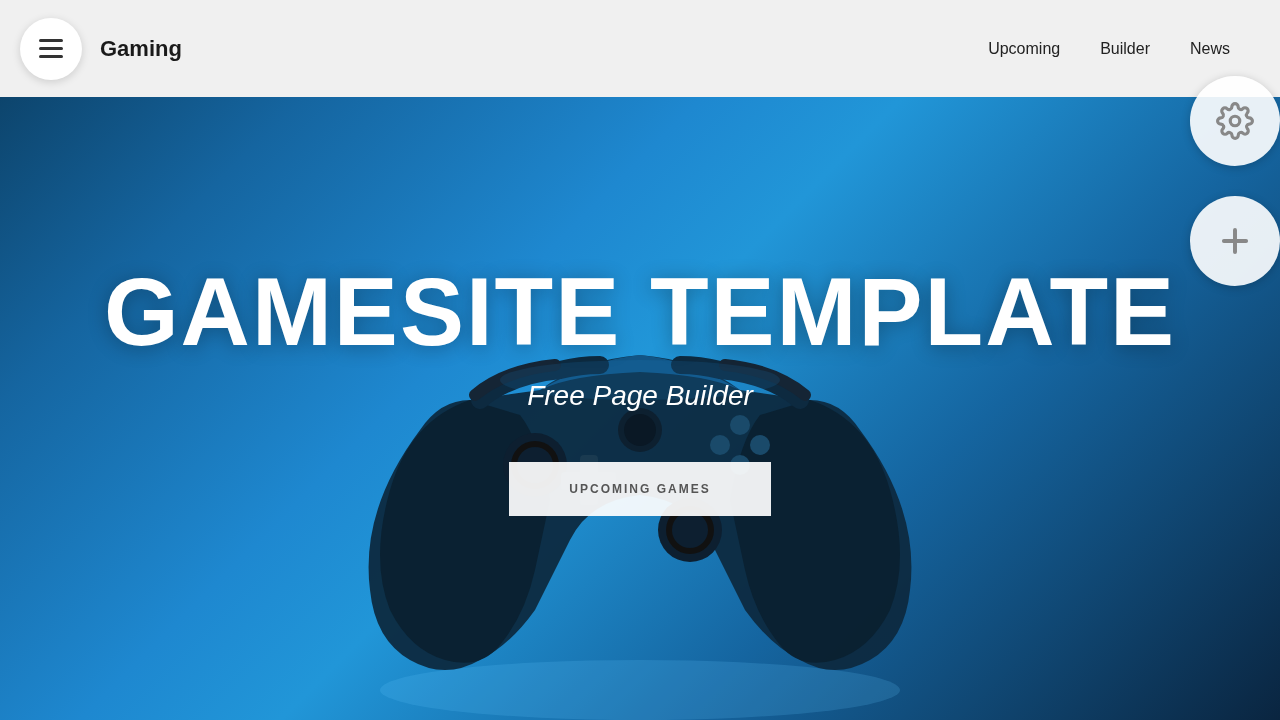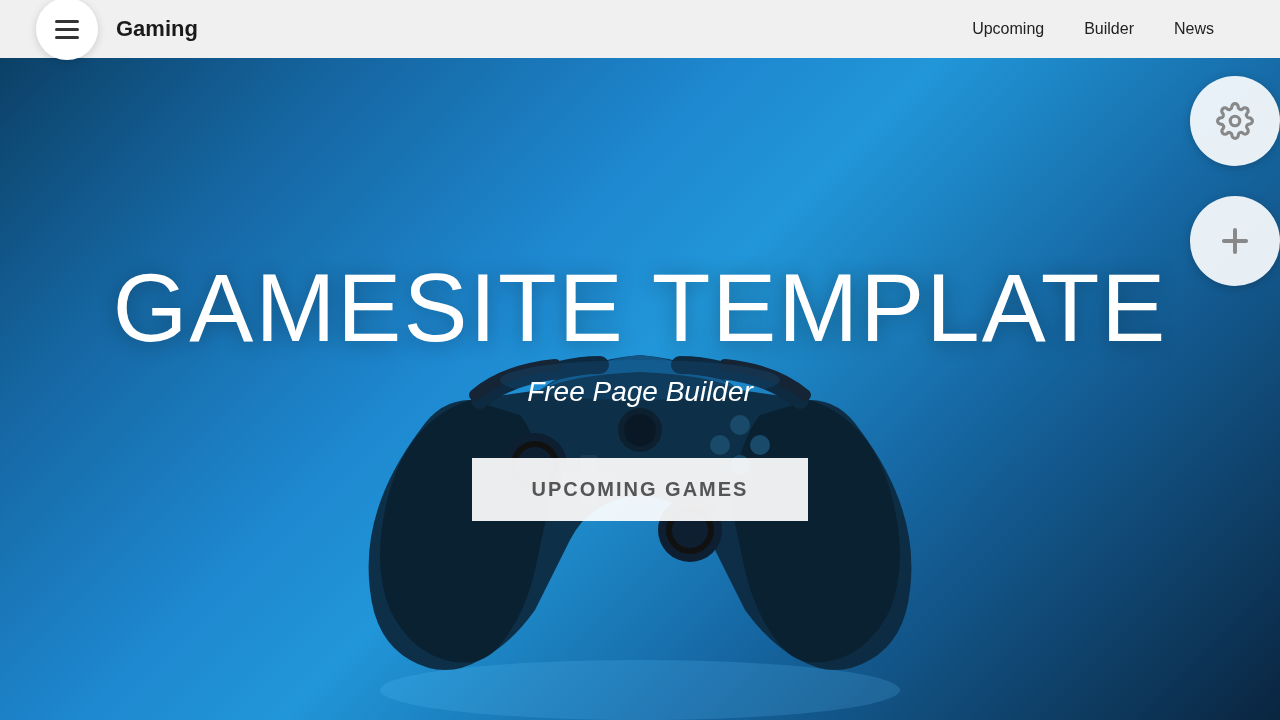--- a/index.html
+++ b/index.html
@@ -14,26 +14,26 @@
       overflow: hidden;
       font-family: 'Arial', sans-serif;
     }
 
     
     .header {
       position: absolute;
       top: 0;
       left: 0;
       width: 1280px;
-      height: 58px;
+      height: 97px;
       background: #f0f0f0;
       display: flex;
       align-items: center;
       z-index: 100;
-      padding: 0 36px;
+      padding: 0 20px;
     }
 
     .menu-btn {
       width: 62px;
       height: 62px;
       border-radius: 50%;
       background: #fff;
       border: none;
       cursor: pointer;
       display: flex;
@@ -105,21 +105,21 @@
 
     .hero-content {
       position: relative;
       z-index: 10;
       text-align: center;
       margin-top: 60px;
     }
 
     .hero-title {
       font-size: 96px;
-      font-weight: 400;
+      font-weight: 700;
       color: #fff;
       text-transform: uppercase;
       letter-spacing: 2px;
       line-height: 1;
       margin-bottom: 20px;
       text-shadow: 0 2px 20px rgba(0,0,0,0.3);
     }
 
     .hero-subtitle {
       font-size: 28px;
@@ -127,21 +127,21 @@
       color: #fff;
       margin-bottom: 50px;
       font-style: italic;
     }
 
     .upcoming-btn {
       padding: 20px 60px;
       background: rgba(255,255,255,0.92);
       border: none;
       color: #555;
-      font-size: 20px;
+      font-size: 12px;
       font-weight: 600;
       letter-spacing: 2px;
       text-transform: uppercase;
       cursor: pointer;
     }
 
     
     .fab-gear {
       position: absolute;
       right: 0;

